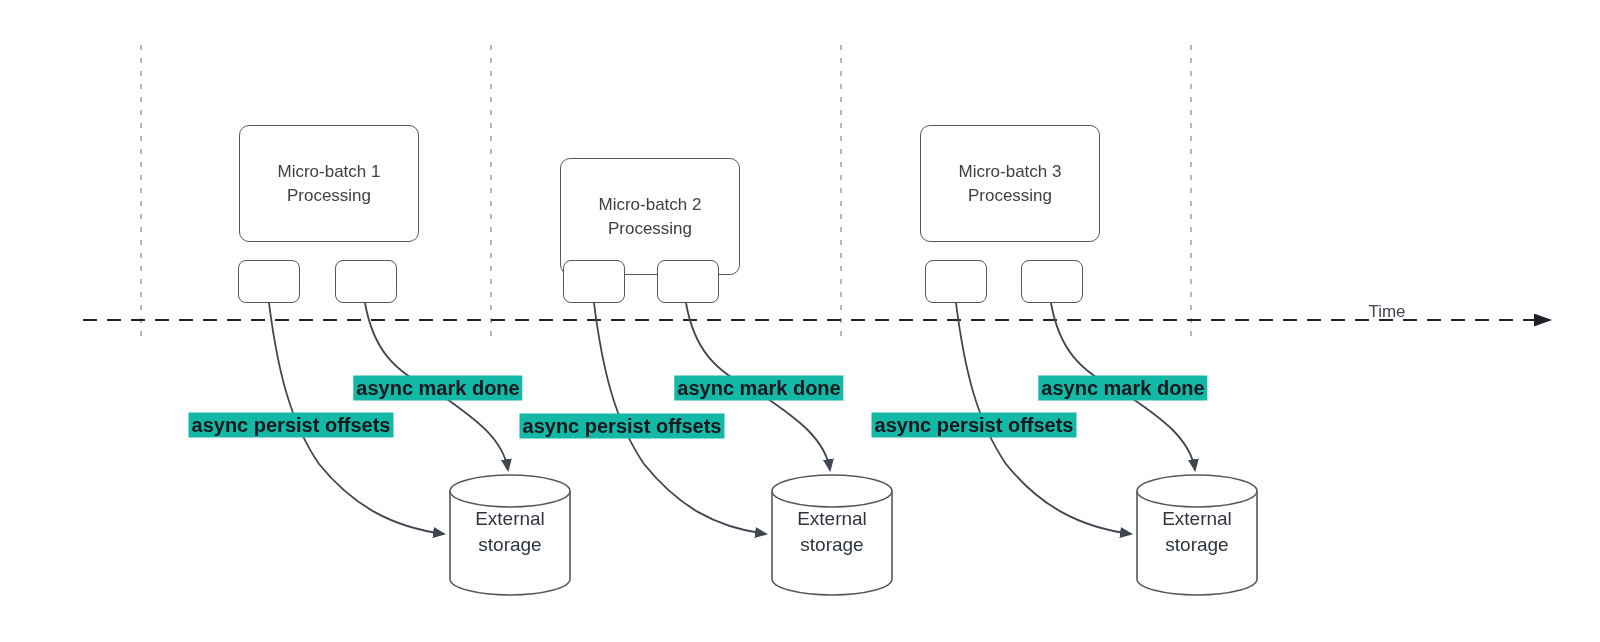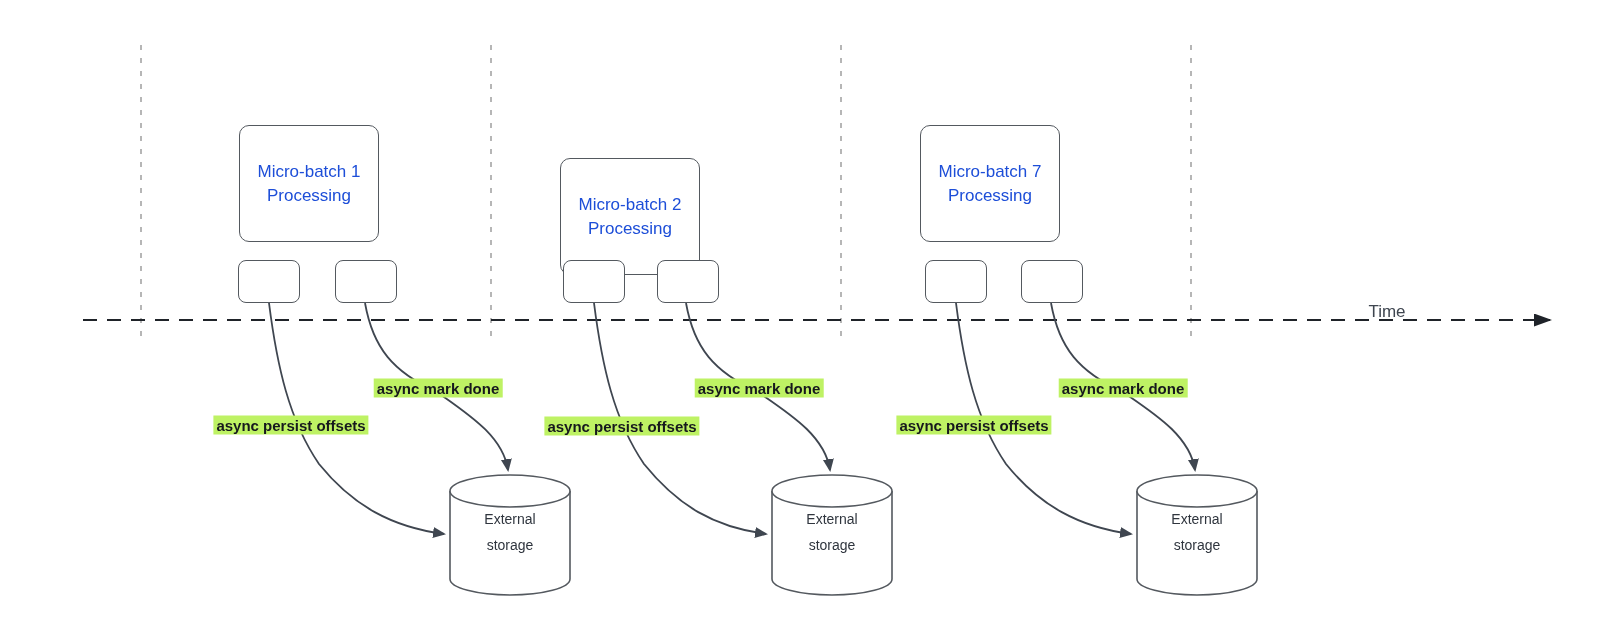--- a/index.html
+++ b/index.html
@@ -8,52 +8,52 @@
     width:1600px;height:642px;
     background:#ffffff;
     font-family:"Liberation Sans", sans-serif;
     overflow:hidden;
   }
   .stage svg{position:absolute;left:0;top:0;}
 
   
   .big-box{
     position:absolute;
-    top:125px;width:140px;height:117px;
+    top:125px;width:180px;height:117px;
     border:1.6px solid #54595f;border-radius:10px;
     background:#ffffff;
     display:flex;flex-direction:column;align-items:center;justify-content:center;
-    font-size:17px;line-height:24px;color:#1d4ed8;
+    font-size:17px;line-height:24px;color:#404040;
     text-align:center;box-sizing:border-box;
   }
   .big-box.s1{left:239px;} .big-box.s2{left:560px;margin-top:33px;} .big-box.s3{left:920px;}
 
   
   .small-box{
     position:absolute;top:260px;width:62px;height:43px;
     border:1.6px solid #54595f;border-radius:8px;
     background:#ffffff;box-sizing:border-box;
   }
   .small-box.a1{left:238px;} .small-box.b1{left:335px;}
   .small-box.a2{left:563px;} .small-box.b2{left:657px;}
   .small-box.a3{left:925px;} .small-box.b3{left:1021px;}
 
   
   .edge-label{
     position:absolute;transform:translate(-50%,-50%);
-    font-size:15px;font-weight:700;color:#16181d;
-    background:#bef264;padding:1px 3px;white-space:nowrap;
+    font-size:20px;font-weight:700;color:#16181d;
+    background:#14b8a6;padding:1px 3px;white-space:nowrap;
   }
   .persist.s1{left:291px;top:425px;} .persist.s2{left:622px;top:426px;} .persist.s3{left:974px;top:425px;}
   .done.s1{left:438px;top:388px;}    .done.s2{left:759px;top:388px;}    .done.s3{left:1123px;top:388px;}
 
   
   .cyl-label{
     position:absolute;top:506px;width:120px;
-    text-align:center;font-size:14px;line-height:26px;color:#2f353e;
+    text-align:center;font-size:19px;line-height:26px;color:#2f353e;
   }
   .cyl-label.s1{left:450px;} .cyl-label.s2{left:772px;} .cyl-label.s3{left:1137px;}
 
   .time-label{
     position:absolute;left:1387px;top:272px;transform:translate(-50%,-50%);
     font-size:17px;color:#3f4650;white-space:nowrap;margin-top:40px;
   }
 </style>
 </head>
 <body>
@@ -102,21 +102,21 @@
 
   <div class="big-box s1">
     <span>Micro-batch 1</span>
     <span>Processing</span>
   </div>
   <div class="big-box s2">
     <span>Micro-batch 2</span>
     <span>Processing</span>
   </div>
   <div class="big-box s3">
-    <span>Micro-batch 7</span>
+    <span>Micro-batch 3</span>
     <span>Processing</span>
   </div>
 
   <div class="small-box a1"></div>
   <div class="small-box b1"></div>
   <div class="small-box a2"></div>
   <div class="small-box b2"></div>
   <div class="small-box a3"></div>
   <div class="small-box b3"></div>
 

